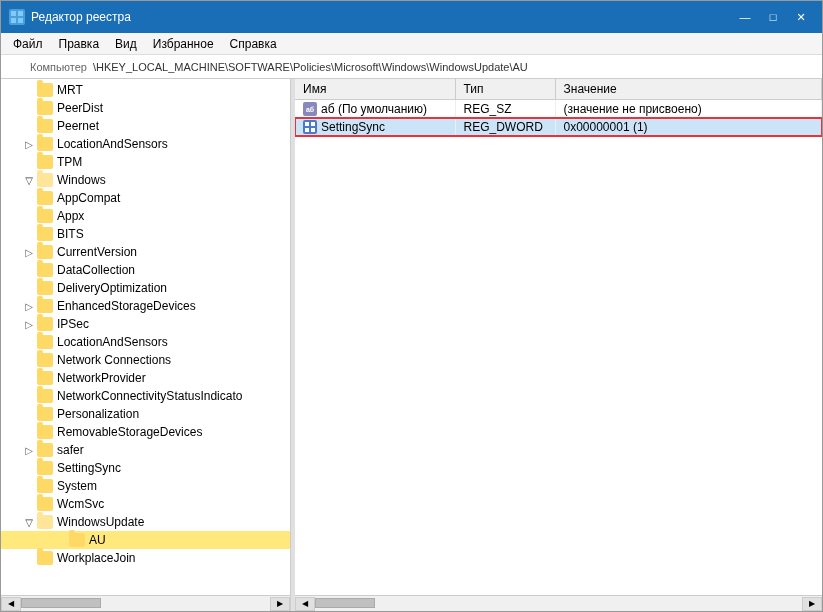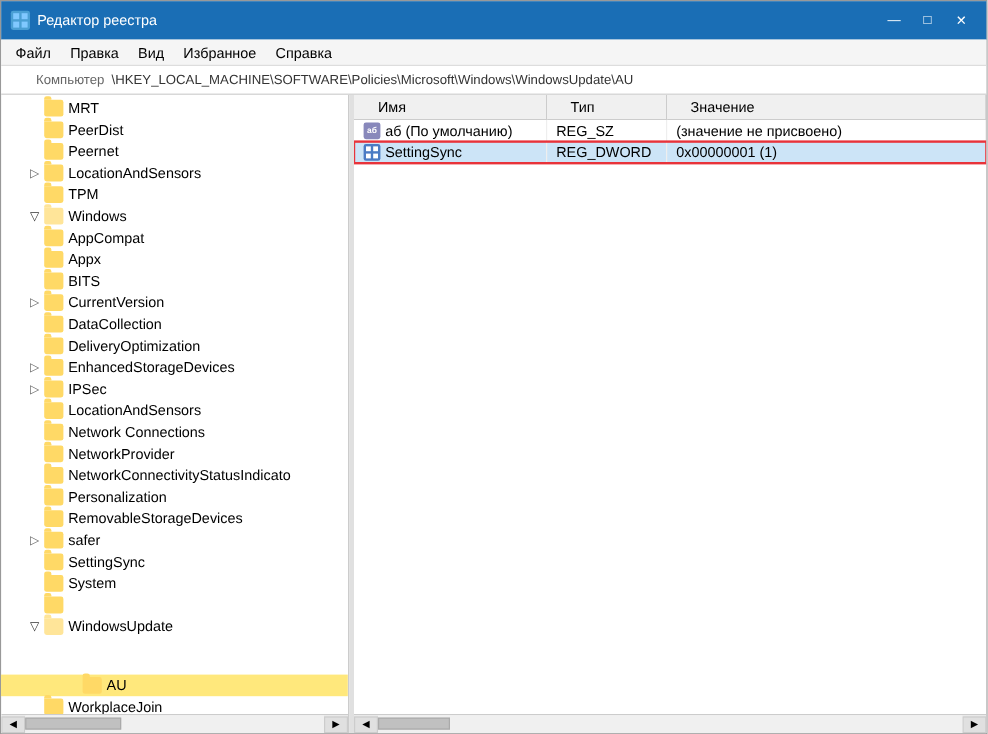--- a/index.html
+++ b/index.html
@@ -121,21 +121,21 @@
     .tree-container::-webkit-scrollbar-thumb { background: #c0c0c0; border: 1px solid #a0a0a0; }
     .tree-item {
       display: flex;
       align-items: center;
       height: 18px;
       padding-left: 4px;
       cursor: pointer;
       white-space: nowrap;
       font-size: 12px;
     }
-    .tree-item.selected { background: #0078d7; color: white; margin-top: 31px; }
+    .tree-item.selected { background: #0078d7; color: white; }
     .expand-icon {
       width: 16px;
       height: 16px;
       display: flex;
       align-items: center;
       justify-content: center;
       font-size: 10px;
       color: #666;
       flex-shrink: 0;
     }
@@ -187,21 +187,21 @@
     .registry-table::-webkit-scrollbar-thumb { background: #c0c0c0; border: 1px solid #a0a0a0; }
     table {
       width: 100%;
       border-collapse: collapse;
       min-width: 400px;
     }
     th {
       background: #f0f0f0;
       border-bottom: 1px solid #ccc;
       border-right: 1px solid #ccc;
-      padding: 3px 20px;
+      padding: 3px 8px;
       text-align: left;
       font-weight: normal;
       font-size: 12px;
       position: sticky;
       top: 0;
       white-space: nowrap;
     }
     td {
       padding: 2px 8px;
       border-right: 1px solid #eee;
@@ -417,20 +417,21 @@
 
         <div class="tree-item indent-2">
           <span class="expand-icon">&nbsp;</span>
           <span class="folder-icon"></span>
           <span class="item-label">System</span>
         </div>
 
         <div class="tree-item indent-2">
           <span class="expand-icon">&nbsp;</span>
           <span class="folder-icon"></span>
+          <span class="item-label">WcmSvc</span>
         </div>
 
         <div class="tree-item indent-2">
           <span class="expand-icon" style="color:#333;">▽</span>
           <span class="folder-icon open"></span>
           <span class="item-label">WindowsUpdate</span>
         </div>
 
         <div class="tree-item indent-3 selected" style="background:#ffe87c; color:#000;">
           <span class="expand-icon">&nbsp;</span>

